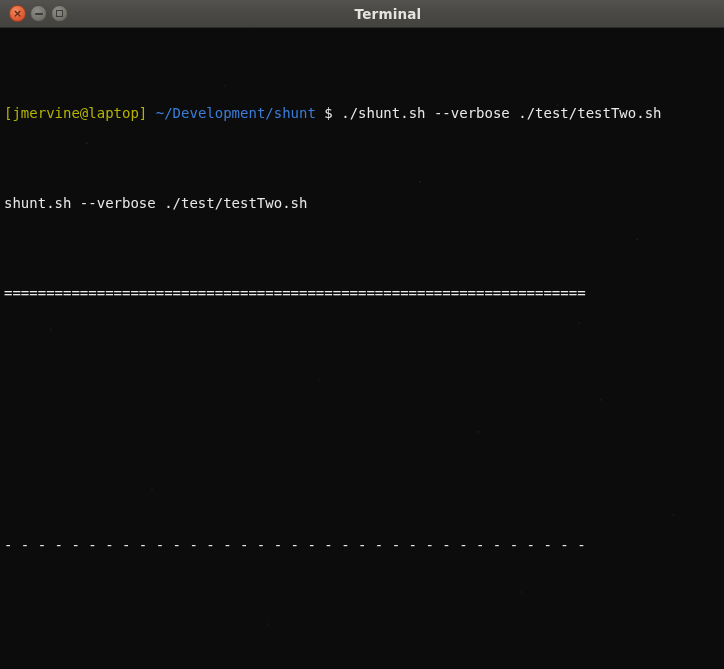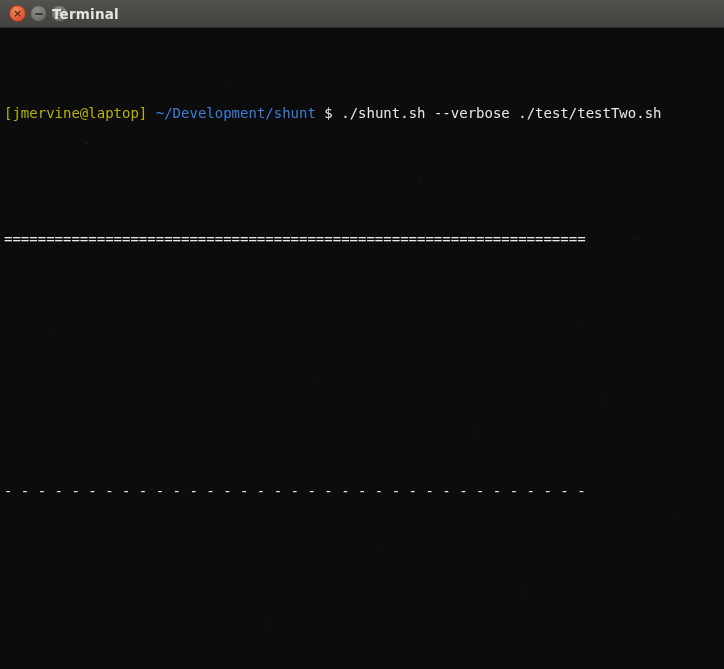--- a/index.html
+++ b/index.html
@@ -81,21 +81,21 @@
   .glyph-sq {
     width: 7px;
     height: 7px;
     border: 1.5px solid #3d3c38;
     box-sizing: border-box;
   }
   #titlebar-title {
     position: absolute;
     left: 0;
     right: 0;
-    text-align: left;
+    text-align: center;
     padding-left: 52px;
     color: #e6e4df;
     font-family: "DejaVu Sans", "Liberation Sans", sans-serif;
     font-size: 13.5px;
     font-weight: bold;
     letter-spacing: 0.2px;
     pointer-events: none;
   }
 
   
@@ -172,20 +172,21 @@
   </div>
 
   <div id="terminal">
     <div id="speckle"></div>
     <div id="screen">
 
       
       <div class="row"><span class="c-promptuser">[jmervine@laptop]</span><span class="c-white"> </span><span class="c-promptpath">~/Development/shunt</span><span class="c-white"> </span><span class="c-white">$</span><span class="c-white"> </span><span class="c-white">./shunt.sh --verbose ./test/testTwo.sh</span></div>
 
       
+      <div class="row"><span class="c-white">shunt.sh --verbose ./test/testTwo.sh</span></div>
 
       
       <div class="row"><span class="c-sep">=====================================================================</span></div>
 
       <div class="row blank">&nbsp;</div>
       <div class="row blank">&nbsp;</div>
 
       
 
       

